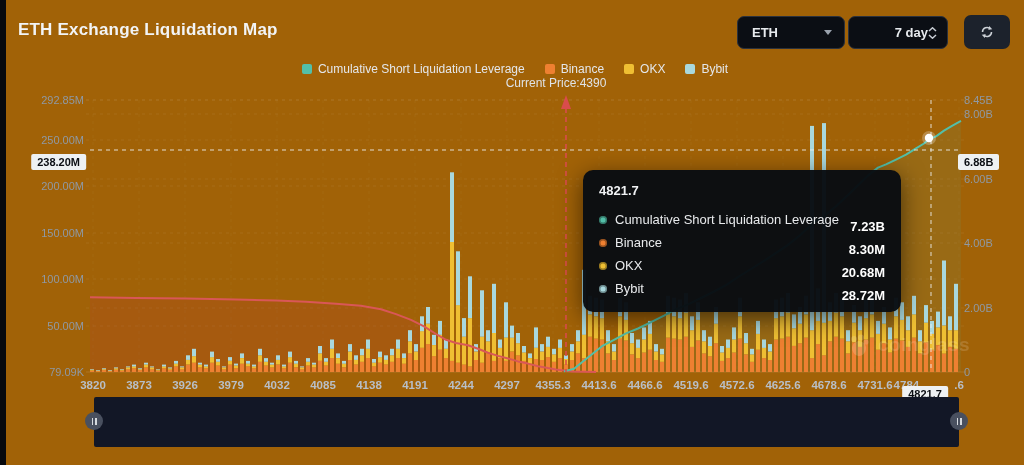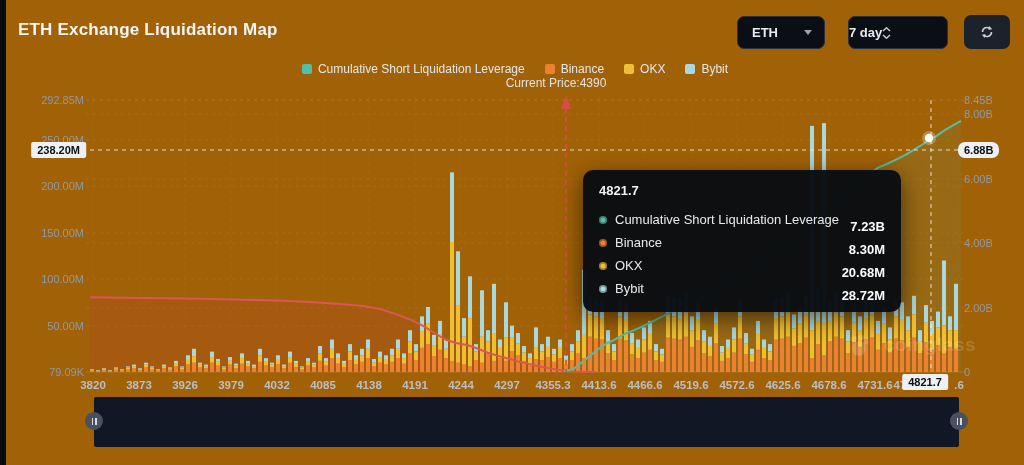--- a/index.html
+++ b/index.html
@@ -2,49 +2,49 @@
 <html><head>
 <meta charset="utf-8">
 <style>
   html,body{margin:0;padding:0;background:#07090d;}
   body{width:1024px;height:465px;overflow:hidden;font-family:"Liberation Sans",sans-serif;-webkit-font-smoothing:antialiased;}
   #app{position:relative;width:1024px;height:465px;background:#a16207;border-left:6px solid #07090d;box-sizing:border-box;overflow:hidden;}
 
   
   .hdr-title{position:absolute;left:12px;top:20px;font-size:17px;font-weight:700;color:#f2f4f6;letter-spacing:.2px;}
   .ctrl{position:absolute;top:16px;height:33px;box-sizing:border-box;border:1px solid #2b313c;border-radius:7px;background:#0b0e14;display:flex;align-items:center;color:#e7eaee;font-size:13px;font-weight:600;cursor:pointer;}
-  .ctrl-symbol{left:731px;width:88px;padding:0 12px 0 14px;justify-content:space-between;}
-  .ctrl-range{left:842px;width:100px;padding:0 10px 0 0;justify-content:flex-start;}
+  .ctrl-symbol{left:731px;width:108px;padding:0 12px 0 14px;justify-content:space-between;}
+  .ctrl-range{left:842px;width:100px;padding:0 10px 0 0;justify-content:flex-end;}
   .caret{width:0;height:0;border-left:4px solid transparent;border-right:4px solid transparent;border-top:5px solid #9aa2ad;}
   .spin{display:flex;flex-direction:column;gap:2px;}
   .btn-refresh{position:absolute;left:958px;top:15px;width:46px;height:34px;border-radius:7px;background:#1c222c;display:flex;align-items:center;justify-content:center;cursor:pointer;}
 
   
   .legend{position:absolute;left:0;top:62px;width:1018px;display:flex;justify-content:center;gap:20px;font-size:12px;color:#e4e7eb;}
   .lg-item{display:flex;align-items:center;gap:6px;cursor:pointer;}
   .sw{width:10px;height:10px;border-radius:2px;display:inline-block;}
 
   .cur-price{position:absolute;left:550px;top:76px;transform:translateX(-50%);font-size:12px;color:#dfe3e8;white-space:nowrap;}
 
   
-  .ax-box{position:absolute;background:#eef1f3;color:#0b0e13;font-size:11px;font-weight:700;padding:2px 6px;border-radius:2px;white-space:nowrap;}
+  .ax-box{position:absolute;background:#eef1f3;color:#0b0e13;font-size:11px;font-weight:700;padding:2px 6px;border-radius:2px;white-space:nowrap;margin-top:12px;}
   .ax-box-left{left:80px;top:142px;transform:translateX(-100%);}
-  .ax-box-right{left:952px;top:142px;border-radius:7px;}
+  .ax-box-right{left:952px;top:142px;}
   .ax-box-bottom{left:919px;top:374px;transform:translateX(-50%);}
 
   
   .tooltip{position:absolute;left:577px;top:170px;width:318px;box-sizing:border-box;background:rgba(8,12,18,.97);border-radius:10px;padding:13px 16px 12px 16px;box-shadow:0 6px 24px rgba(0,0,0,.55);z-index:5;}
   .tt-title{font-size:13px;font-weight:700;color:#f0f2f4;margin-bottom:10px;}
   .tt-row{display:flex;align-items:center;gap:8px;font-size:13px;color:#e8eaec;height:23px;}
   .tt-dot{width:8px;height:8px;border-radius:50%;flex:0 0 auto;box-shadow:inset 0 0 0 1.5px rgba(0,0,0,.35);}
   .tt-label{flex:1;white-space:nowrap;}
   .tt-val{font-weight:700;color:#fff;margin-top:14px;}
 
   
-  .wm{position:absolute;left:840px;top:332px;display:flex;align-items:center;gap:12px;opacity:.8;pointer-events:none;justify-content:flex-end;}
+  .wm{position:absolute;left:840px;top:332px;display:flex;align-items:center;gap:6px;opacity:.8;pointer-events:none;justify-content:flex-end;}
   .wm-text{font-size:19px;font-weight:700;color:rgba(255,255,255,.18);letter-spacing:.5px;}
 
   
   .nav-track{position:absolute;left:88px;top:397px;width:865px;height:50px;background:#121726;border-radius:2px;}
   .nav-handle{position:absolute;top:412px;width:18px;height:18px;border-radius:9px;background:#49505f;display:flex;align-items:center;justify-content:center;gap:2px;cursor:ew-resize;z-index:4;}
   .nav-handle i{display:block;width:1.5px;height:7px;background:#d6dade;}
   .nav-handle-l{left:79px;}
   .nav-handle-r{left:944px;}
 
   svg text{font-family:"Liberation Sans",sans-serif;}

